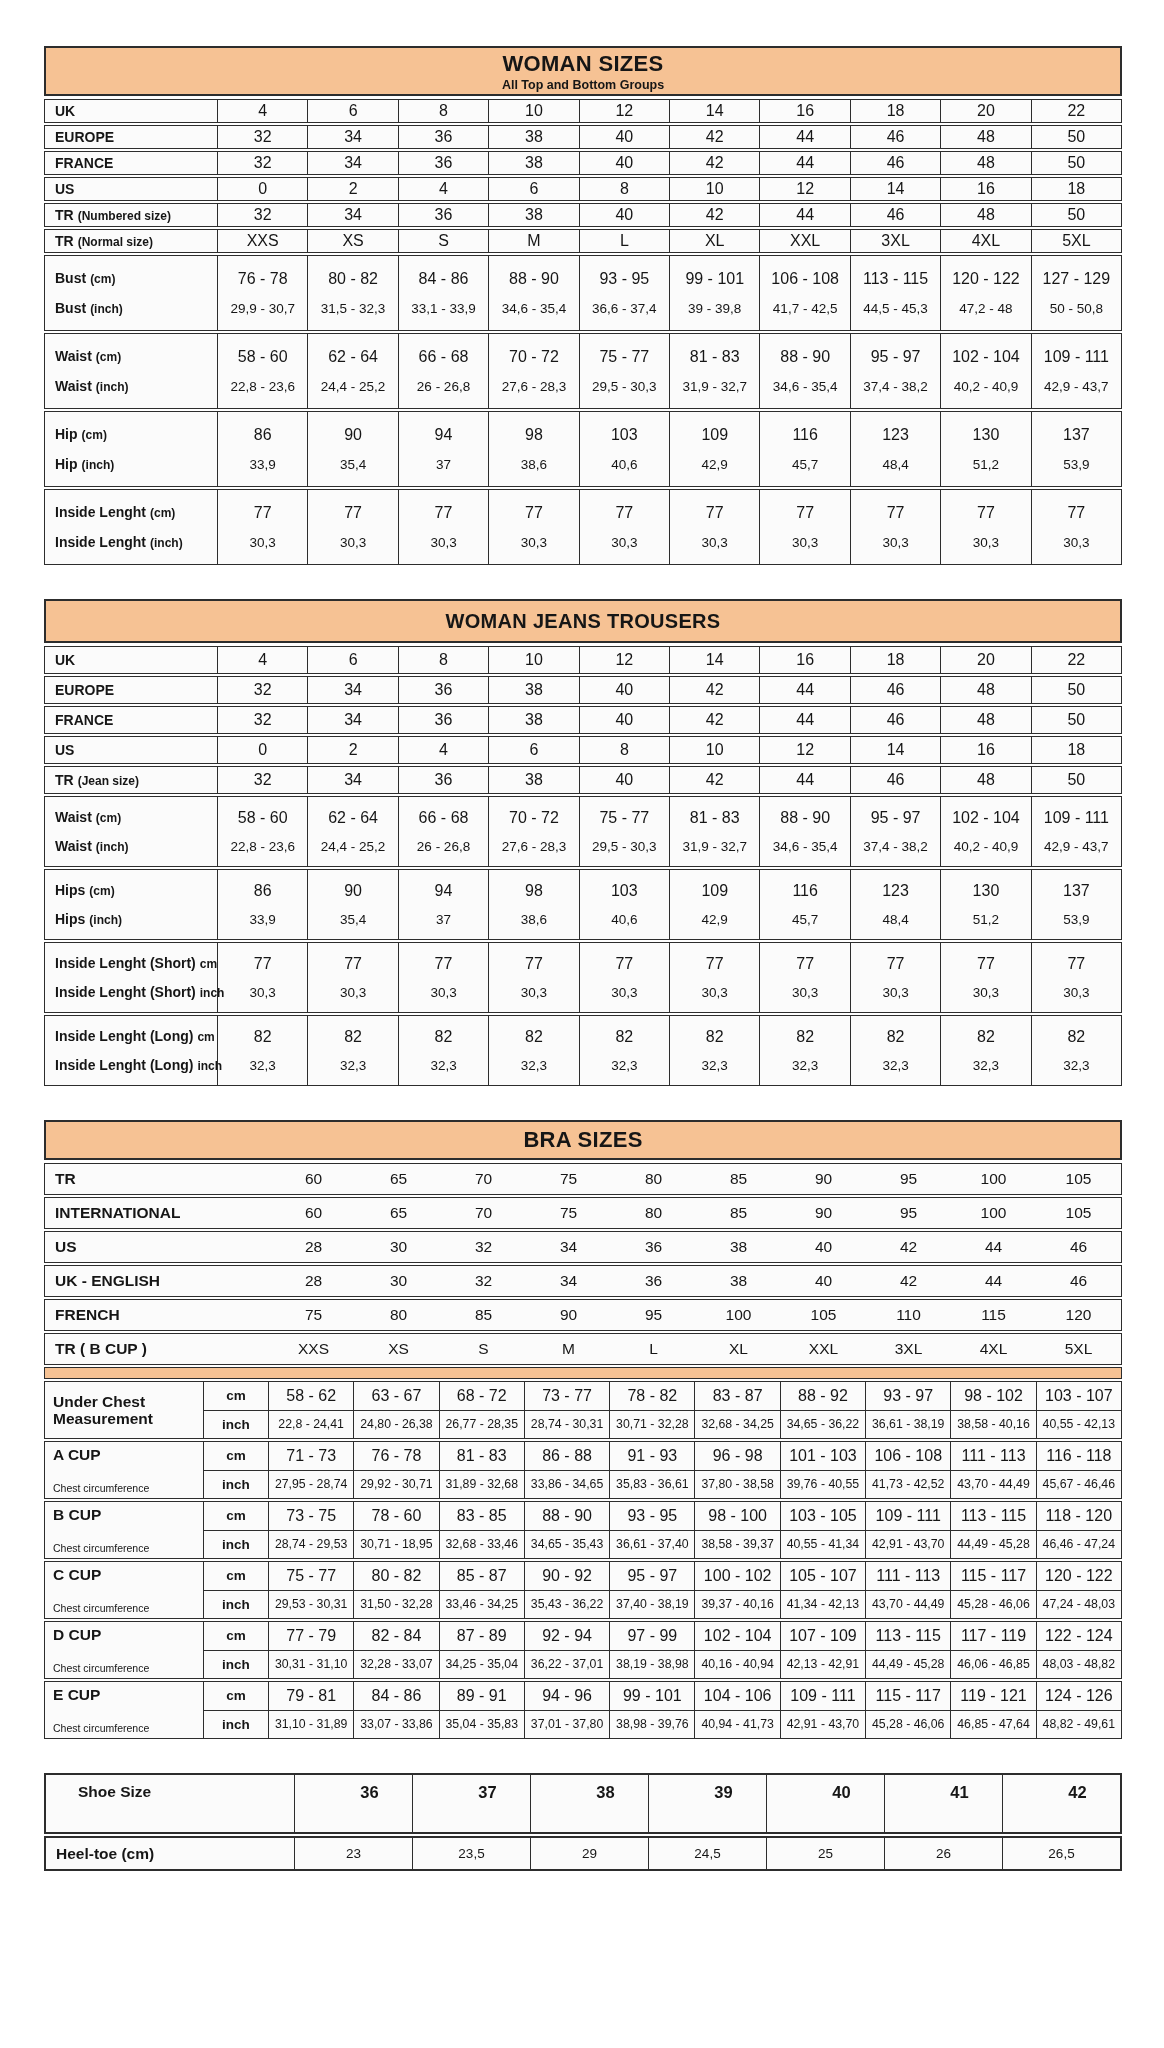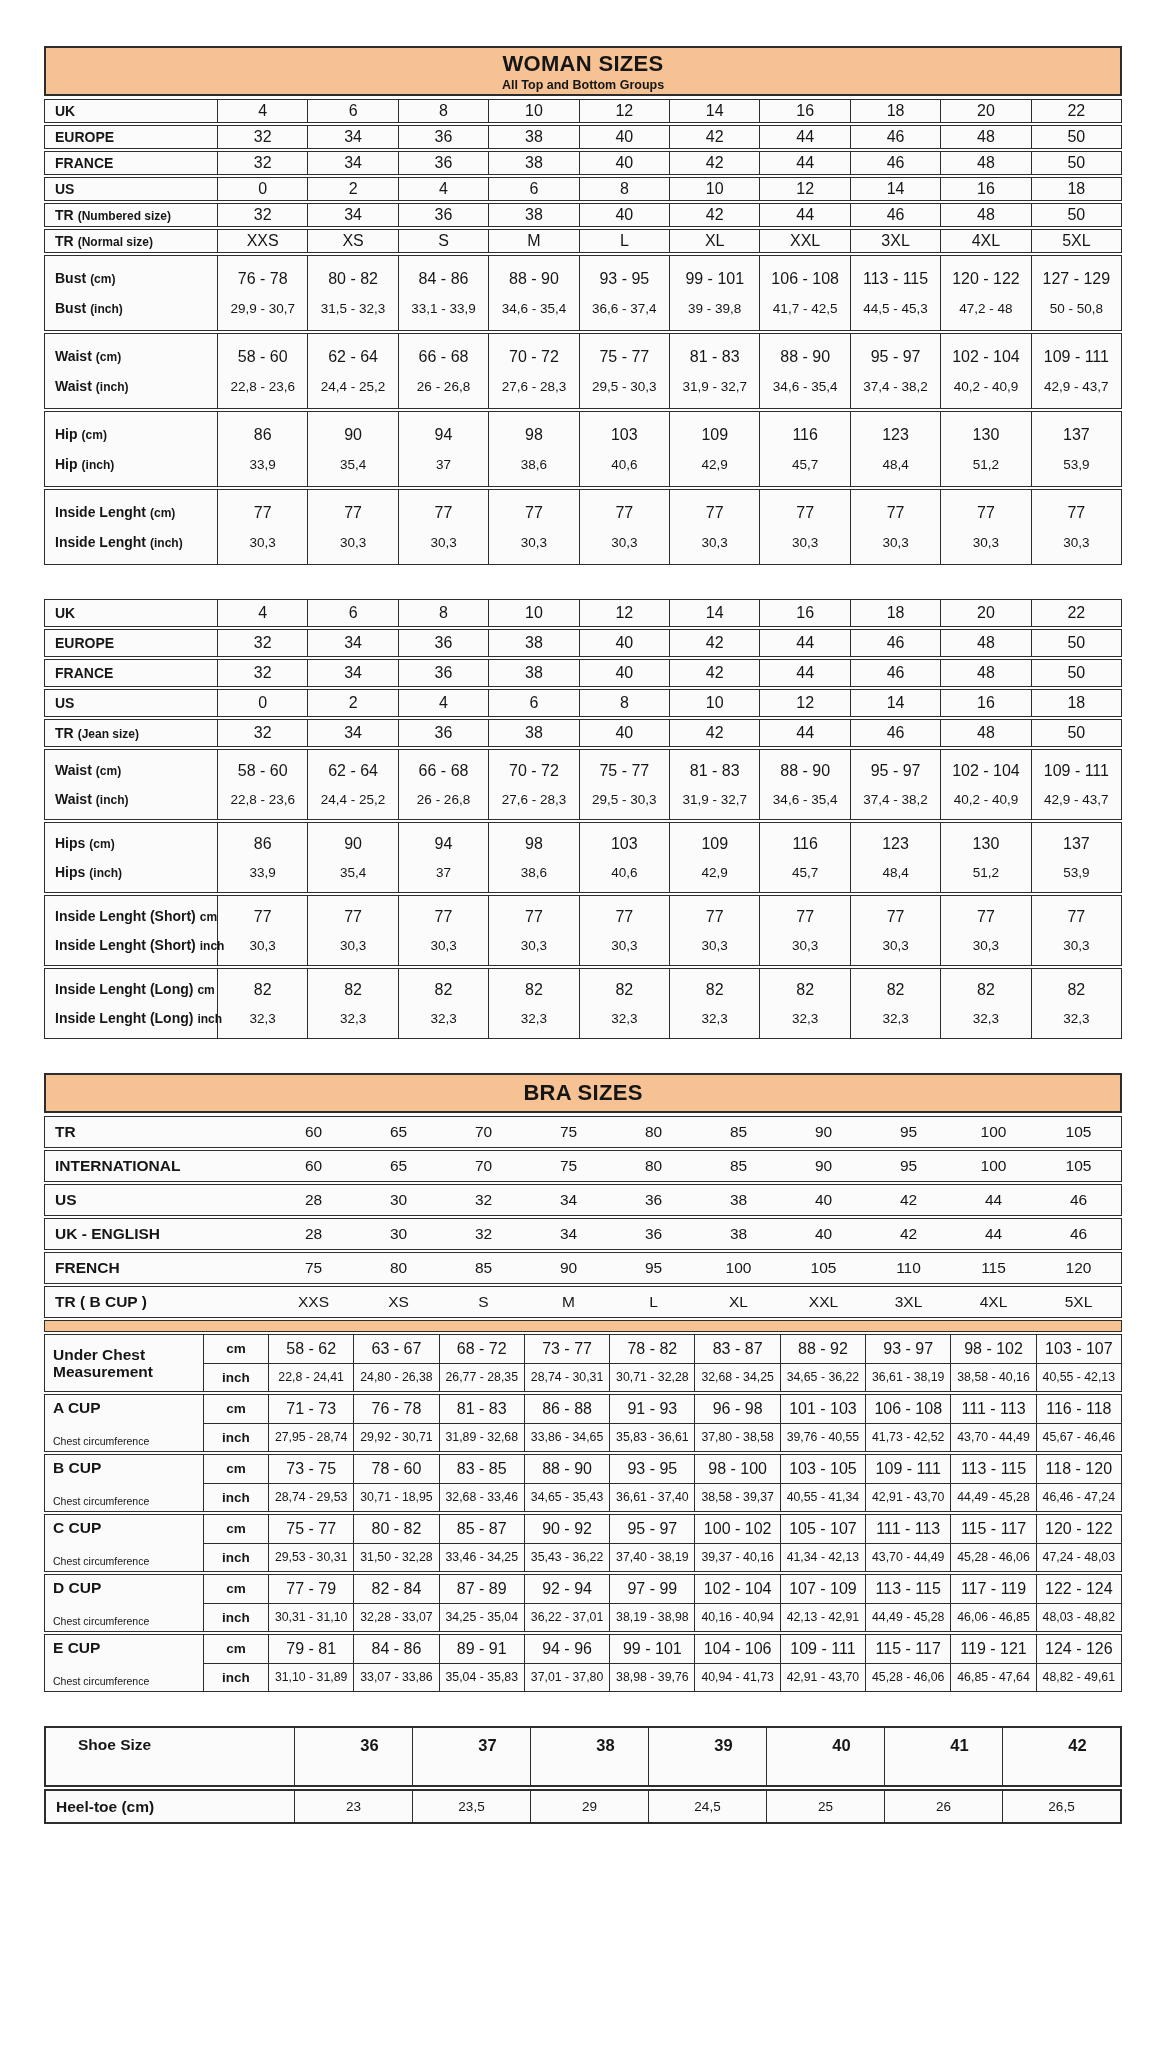--- a/index.html
+++ b/index.html
@@ -558,20 +558,23 @@
           <div class="val">77</div>
           <div class="val small">30,3</div>
         </div>
         <div class="valcol">
           <div class="val">77</div>
           <div class="val small">30,3</div>
         </div>
       </div>
     </div>
     <div class="tbl t1 size">
+      <div class="band">
+        <div class="band-title">WOMAN JEANS TROUSERS</div>
+      </div>
       <div class="rowgroup single">
         <div class="labelcol">
           <div class="lab-line">
             <span class="lab-main">UK</span>
           </div>
         </div>
         <div class="valcol">
           <div class="val">4</div>
         </div>
         <div class="valcol">

